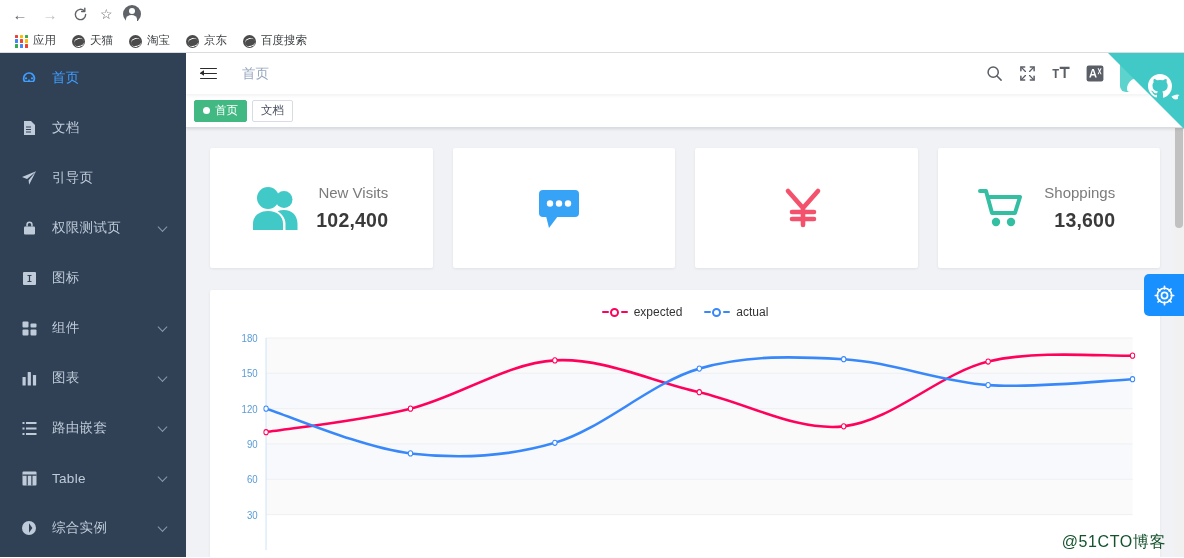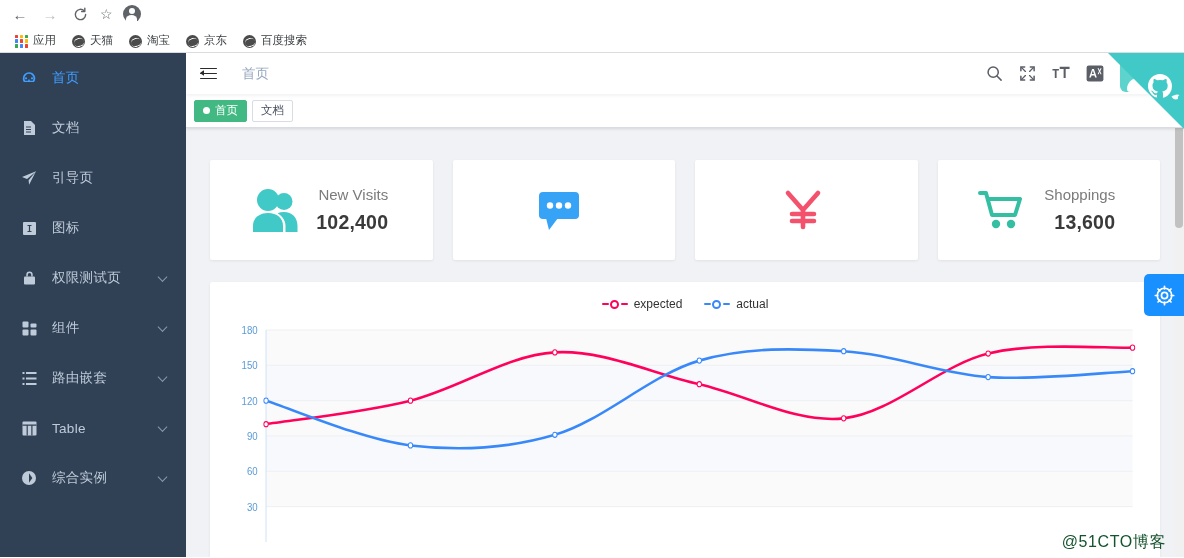--- a/index.html
+++ b/index.html
@@ -161,23 +161,23 @@
   .tag.active { background: #42b983; border-color: #42b983; color: #fff; }
   .tag-dot { width: 7px; height: 7px; border-radius: 50%; background: #fff; }
 
   .content {
     flex: 1 1 auto; background: #f0f2f5; padding: 20px 24px 0 24px;
     overflow: hidden; position: relative;
   }
 
   .panel-group { display: flex; gap: 20px; }
   .card {
-    flex: 1 1 0; background: #fff; height: 100px; border-radius: 2px;
+    flex: 1 1 0; background: #fff; height: 120px; border-radius: 2px;
     display: flex; align-items: center; justify-content: center;
-    box-shadow: 0 1px 3px rgba(0,0,0,.07); padding: 0 14px 0 8px; gap: 14px; margin-top: 12px;
+    box-shadow: 0 1px 3px rgba(0,0,0,.07); padding: 0 14px 0 8px; gap: 14px;
   }
   .card-icon { width: 54px; height: 54px; display: flex; align-items: center; justify-content: center; flex: 0 0 54px; }
   .card-text { display: flex; flex-direction: column; align-items: flex-end; }
   .card-title { font-size: 15px; color: #7b7b7b; margin-bottom: 8px; }
   .card-value { font-size: 19.5px; color: #3a3a3a; font-weight: bold; letter-spacing: 0.2px; }
 
   .chart-panel {
     margin-top: 22px; background: #fff; border-radius: 2px;
     box-shadow: 0 1px 3px rgba(0,0,0,.07); height: 300px; padding: 12px 14px 0 14px;
     position: relative;
@@ -307,52 +307,63 @@
       <span class="menu-icon">
         <svg width="16" height="16" viewBox="0 0 16 16" fill="#bfcbd9">
           <path d="M15 1.2L1 7l5 1.9L14.5 2 7.6 10.2l.5 4.6z"></path>
         </svg>
       </span>
       <span class="menu-label">引导页</span>
     </div>
 
     <div class="menu-item">
       <span class="menu-icon">
+        <svg width="15" height="16" viewBox="0 0 15 16" fill="#bfcbd9">
+          <rect x="2" y="6.5" width="11" height="8" rx="1"></rect>
+          <path d="M4.3 6.5V4.6a3.2 3.2 0 0 1 6.4 0v1.9H9.2V4.6a1.7 1.7 0 0 0-3.4 0v1.9z"></path>
+        </svg>
+      </span>
+      <span class="menu-label">权限测试页</span>
+      <span class="chev"></span>
+    </div>
+
+    <div class="menu-item">
+      <span class="menu-icon">
         <svg width="15" height="15" viewBox="0 0 15 15">
           <rect x="1" y="1" width="13" height="13" rx="1" fill="#bfcbd9"></rect>
           <path d="M5.5 4h4v1.1H8.1v4.8h1.4V11h-4V9.9h1.4V5.1H5.5z" fill="#304156"></path>
         </svg>
       </span>
       <span class="menu-label">图标</span>
-    </div>
-
-    <div class="menu-item">
-      <span class="menu-icon">
-        <svg width="15" height="16" viewBox="0 0 15 16" fill="#bfcbd9">
-          <rect x="2" y="6.5" width="11" height="8" rx="1"></rect>
-          <path d="M4.3 6.5V4.6a3.2 3.2 0 0 1 6.4 0v1.9H9.2V4.6a1.7 1.7 0 0 0-3.4 0v1.9z"></path>
-        </svg>
-      </span>
-      <span class="menu-label">权限测试页</span>
-      <span class="chev"></span>
     </div>
 
     <div class="menu-item">
       <span class="menu-icon">
         <svg width="15" height="15" viewBox="0 0 15 15" fill="#bfcbd9">
           <rect x="0.5" y="0.5" width="6" height="6" rx="1"></rect>
           <rect x="8.5" y="2.5" width="6" height="4" rx="1"></rect>
           <rect x="0.5" y="8.5" width="6" height="6" rx="1"></rect>
           <rect x="8.5" y="8.5" width="6" height="6" rx="1"></rect>
         </svg>
       </span>
       <span class="menu-label">组件</span>
       <span class="chev"></span>
     </div>
 
+    <div class="menu-item">
+      <span class="menu-icon">
+        <svg width="15" height="15" viewBox="0 0 15 15" fill="#bfcbd9">
+          <rect x="0.5" y="6" width="3.2" height="8.5" rx="0.6"></rect>
+          <rect x="5.7" y="1" width="3.2" height="13.5" rx="0.6"></rect>
+          <rect x="10.9" y="4" width="3.2" height="10.5" rx="0.6"></rect>
+        </svg>
+      </span>
+      <span class="menu-label">图表</span>
+      <span class="chev"></span>
+    </div>
 
     <div class="menu-item">
       <span class="menu-icon">
         <svg width="15" height="15" viewBox="0 0 15 15" fill="#bfcbd9">
           <rect x="0.5" y="1" width="2" height="2"></rect>
             <rect x="0.5" y="6.5" width="2" height="2"></rect>
             <rect x="0.5" y="12" width="2" height="2"></rect>
           <rect x="4" y="1" width="10.5" height="2"></rect>
             <rect x="4" y="6.5" width="10.5" height="2"></rect>
             <rect x="4" y="12" width="10.5" height="2"></rect>

